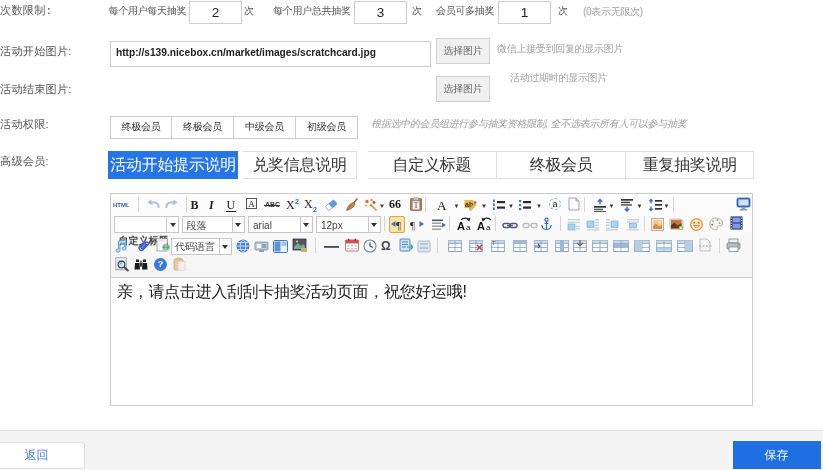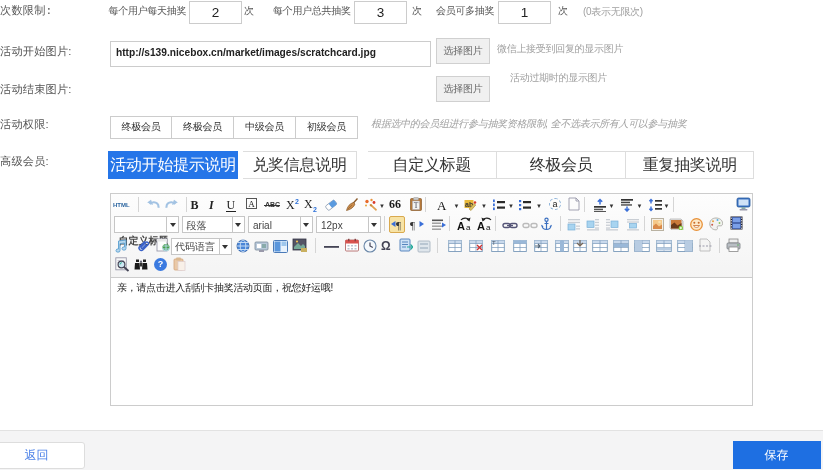--- a/index.html
+++ b/index.html
@@ -488,18 +488,18 @@
         <circle cx="7" cy="4.5" r="1.1" fill="#667"></circle>
       </svg></div>
     <div style="position:absolute;left:154px;top:258px;width:13px;height:13px;">
       <div style="width:13px;height:13px;border-radius:50%;background:#3a7ae0;color:#fff;font-size:9px;font-weight:bold;text-align:center;line-height:13px;">?</div>
     </div>
     <div style="position:absolute;left:173px;top:257px;width:13px;height:14px;"><svg width="13" height="14" viewBox="0 0 13 14" xmlns="http://www.w3.org/2000/svg">
         <rect x="1" y="2" width="9" height="11" rx="1" fill="#e9c9a8" stroke="#d4a578" stroke-width="0.8"></rect>
         <rect x="3" y="0.5" width="5" height="3" rx="1" fill="#dab890"></rect>
         <rect x="5" y="4.5" width="7" height="9" fill="#f8f0e8" stroke="#dcc" stroke-width="0.7"></rect>
       </svg></div>
-  <div style="position:absolute; left:117px; top:282px; font-size:10px; letter-spacing:-0.3px; color:#222; line-height:1.2; white-space:nowrap;">亲，请点击进入刮刮卡抽奖活动页面，祝您好运哦!</div>
+  <div style="position:absolute; left:117px; top:282px; font-size:16px; letter-spacing:-0.3px; color:#222; line-height:1.2; white-space:nowrap;">亲，请点击进入刮刮卡抽奖活动页面，祝您好运哦!</div>
 
   <div style="position:absolute; left:0; top:430px; width:823px; height:40px; background:#f4f4f5; border-top:1px solid #e2e2e2;"></div>
   <div style="position:absolute; left:-12px; top:442px; width:97px; height:27px; background:#fff; border:1px solid #ddd; border-radius:3px; color:#4a80e8; font-size:12px; text-align:center; line-height:25px;">返回</div>
   <div style="position:absolute; left:732.5px; top:441px; width:88px; height:28px; background:#1e6fe2; color:#fff; font-size:12px; text-align:center; line-height:28px;">保存</div>
 </div>
 
 </body></html>

